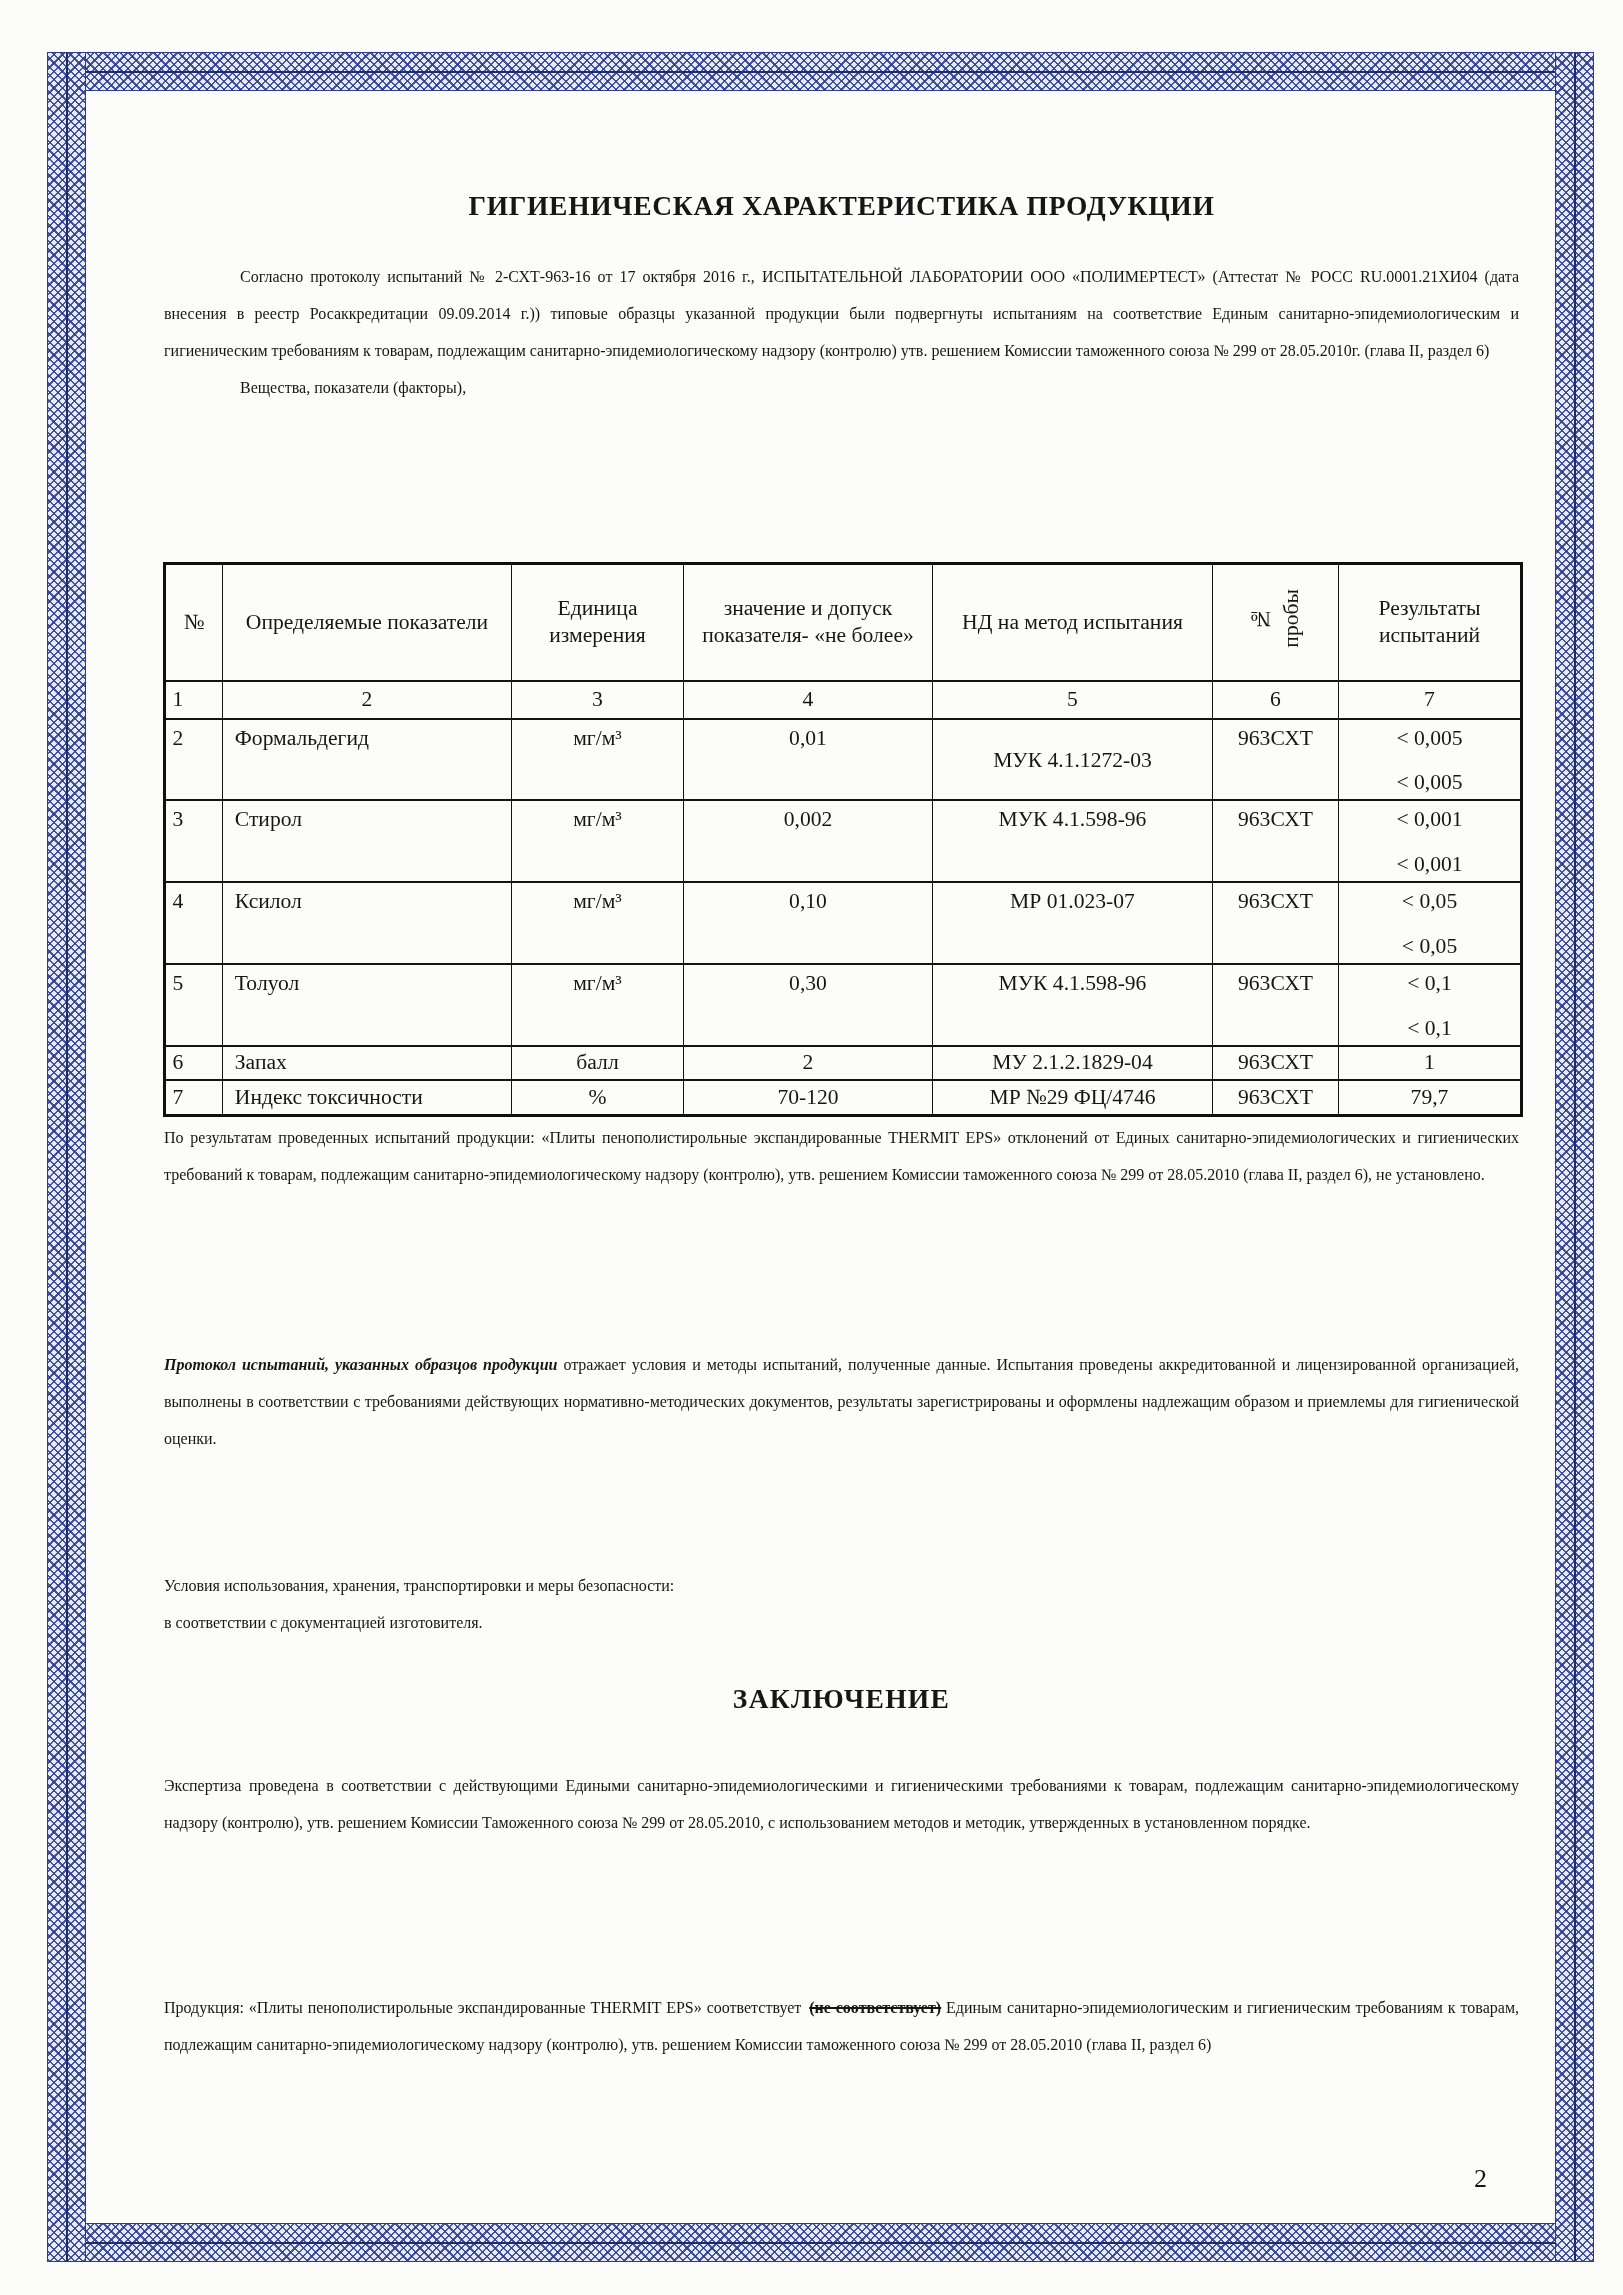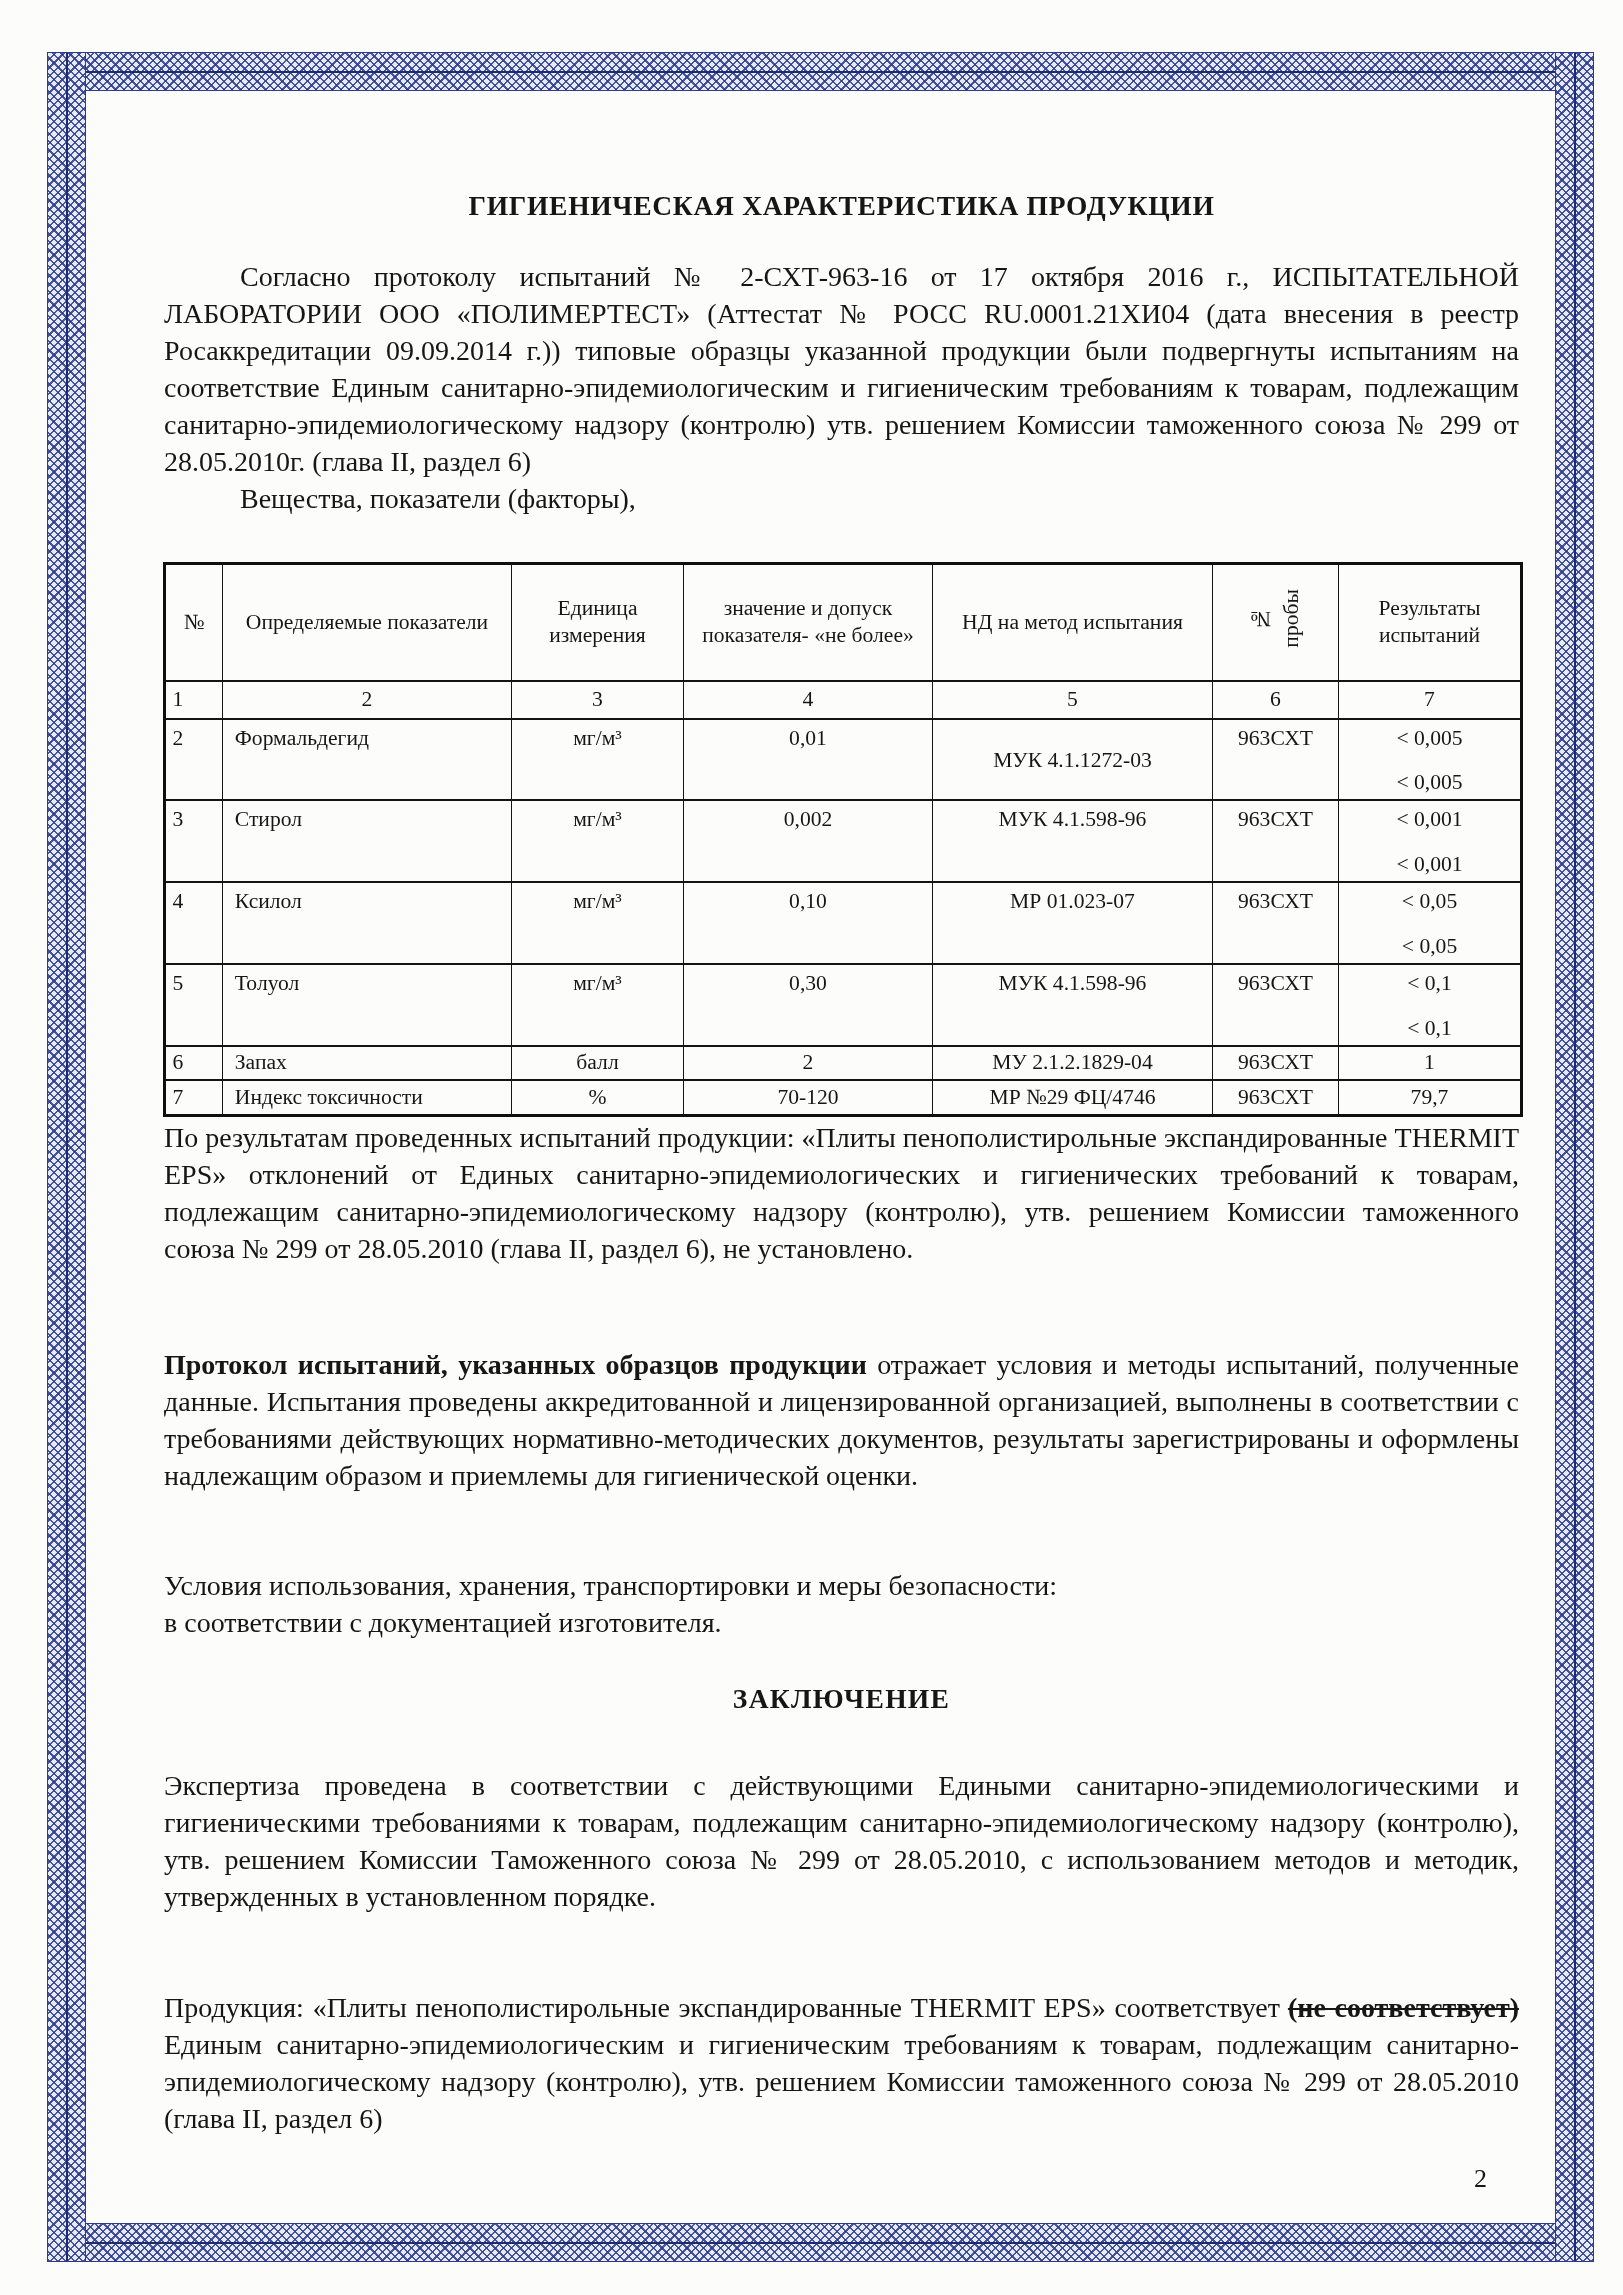--- a/index.html
+++ b/index.html
@@ -24,35 +24,35 @@
   .band-v{background-image:
       linear-gradient(to right, rgba(0,0,0,0) 0 18.3px, #1d2b70 18.3px 20px, rgba(0,0,0,0) 20px 100%),
       repeating-linear-gradient(45deg, rgba(43,58,140,.85) 0 1.6px, rgba(43,58,140,0) 1.6px 5.9px),
       repeating-linear-gradient(-45deg, rgba(43,58,140,.85) 0 1.6px, rgba(43,58,140,0) 1.6px 5.9px);}
   .band-top{left:47px;top:52px;width:1547px;height:39px;}
   .band-bottom{left:47px;top:2223px;width:1547px;height:39px;}
   .band-left{left:47px;top:52px;width:39px;height:2210px;}
   .band-right{left:1555px;top:52px;width:39px;height:2210px;}
 
   
-  .blk{position:absolute;left:164px;width:1355px;font-size:28px;line-height:37px;
+  .blk{position:absolute;left:164px;width:1355px;font-size:16px;line-height:37px;
        text-align:justify;}
   .title{top:181px;text-align:center;font-weight:bold;font-size:27.5px;letter-spacing:0.7px;line-height:34px;margin-top:8px;}
   .intro{top:258px;}
   .intro p{margin:0;text-indent:76px;}
   .p-results{top:1119px;}
   .p-protocol{top:1346px;}
   .p-conditions{top:1567px;text-align:left;}
   .h-conclusion{top:1680px;text-align:center;font-weight:bold;font-size:27.5px;letter-spacing:1.3px;}
   .p-expertise{top:1767px;}
   .p-production{top:1989px;}
   .page-num{position:absolute;left:1474px;top:2164px;font-size:26px;}
 
   b.plain{font-weight:normal;}
-  .lead-bi{font-weight:bold;}
+  .lead-bi{font-weight:bold;font-style:italic;}
   .struck{font-weight:bold;text-decoration:line-through;text-decoration-thickness:2px;margin-left:7.9px;}
 
   
   .tbl-wrap{position:absolute;left:163px;top:562px;}
   table{border-collapse:collapse;table-layout:fixed;width:1356px;font-size:21.6px;line-height:27.5px;
         border:3.3px solid #0f0f0f;}
   td{border:1.3px solid #141414;border-top-width:2px;border-bottom-width:2px;
      padding:2.6px 6.5px;box-sizing:border-box;overflow:hidden;}
   tr.h-head{height:117px;}
   tr.h-head td{text-align:center;vertical-align:middle;border-bottom-width:2.6px;}

